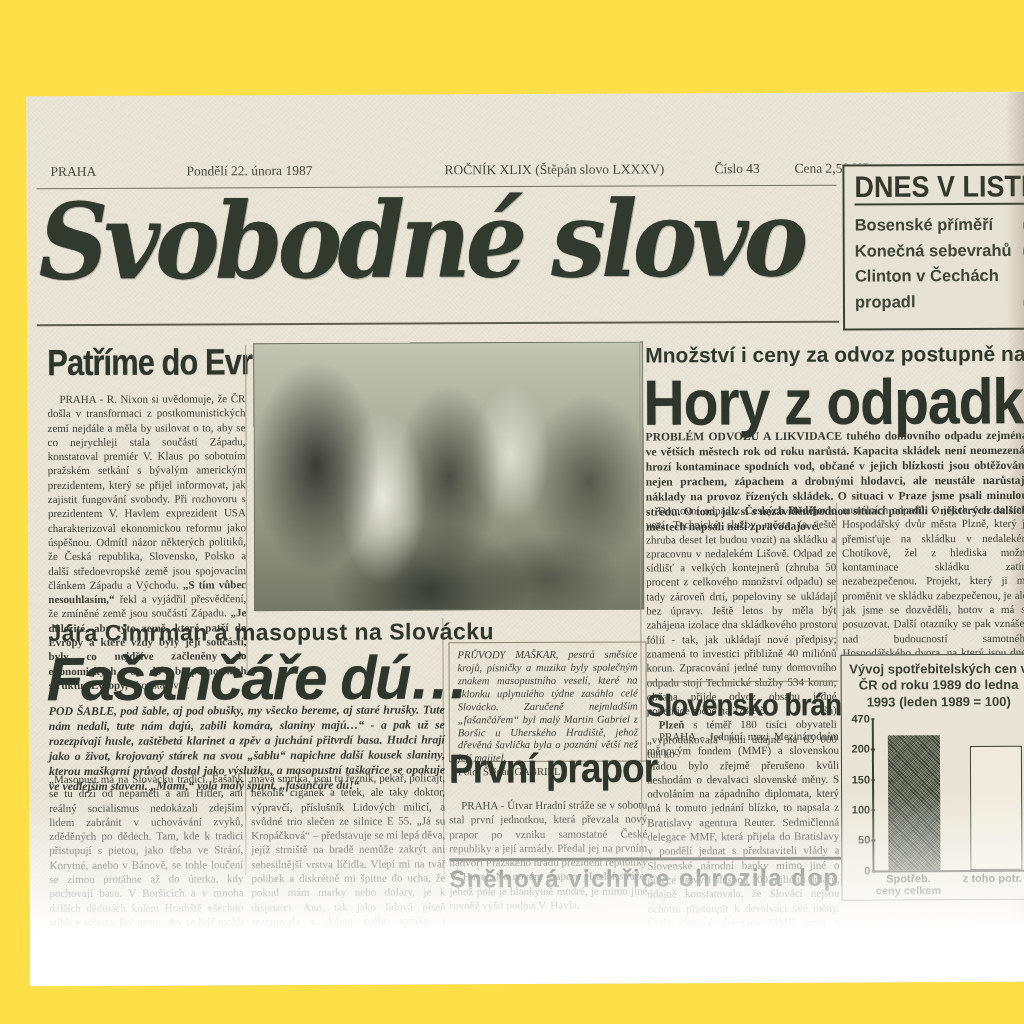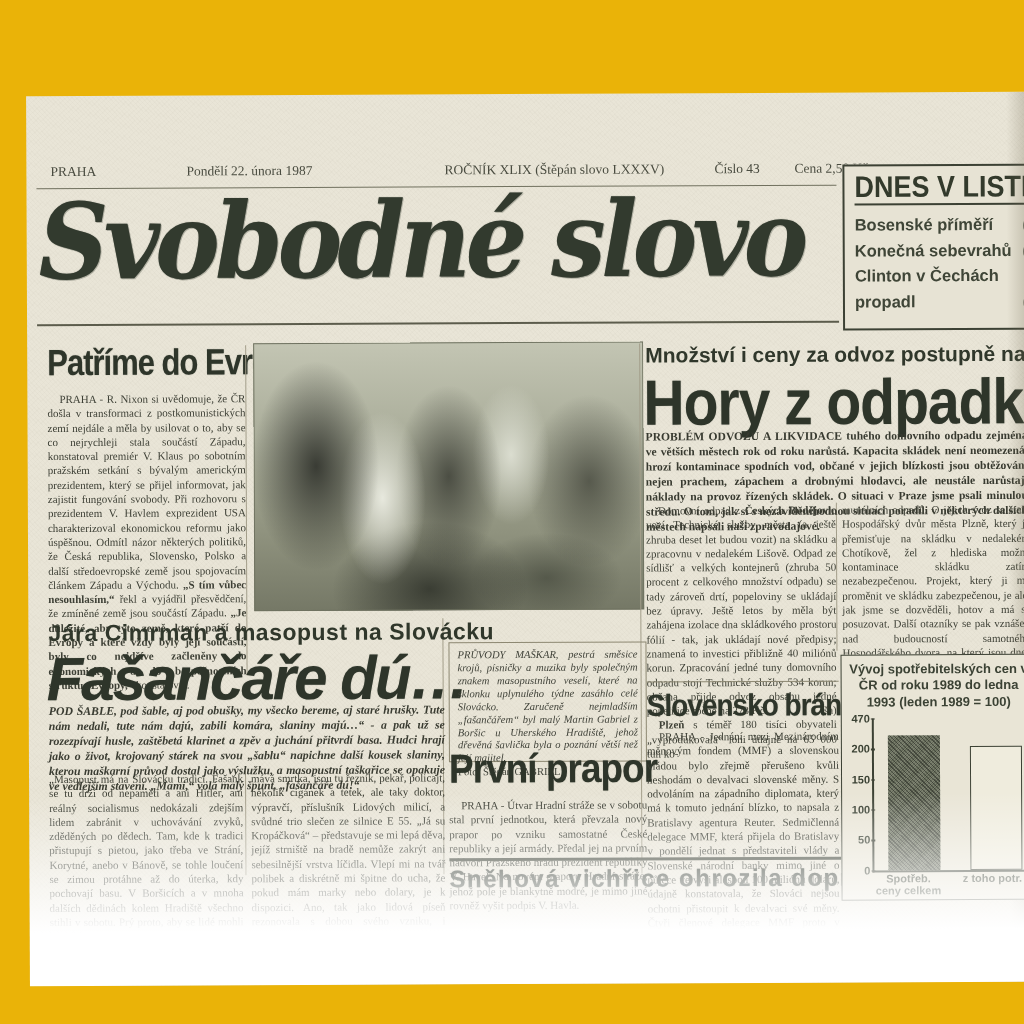--- a/index.html
+++ b/index.html
@@ -1,16 +1,16 @@
 <!DOCTYPE html>
 <html><head>
 <meta charset="utf-8">
 <style>
   html,body{margin:0;padding:0;}
-  .stage{position:relative;width:1024px;height:1024px;background:#eab308;overflow:hidden;
+  .stage{position:relative;width:1024px;height:1024px;background:#fde047;overflow:hidden;
          font-family:"Liberation Serif", serif;}
   .paper{position:absolute;left:28px;top:94px;width:1000px;height:890px;
          background:#e9e5d7;
          background-image:repeating-linear-gradient(47deg, rgba(90,80,60,.025) 0 1px, transparent 1px 3px),
                           repeating-linear-gradient(137deg, rgba(90,80,60,.02) 0 1px, transparent 1px 4px);
          overflow:hidden; transform:rotate(-0.25deg); color:#3c3e34;}
   .paper::after{content:"";position:absolute;right:0;top:0;width:20px;height:100%;
          background:linear-gradient(to left, rgba(110,102,80,.28), rgba(110,102,80,0));}
   .bottom-fade{position:absolute;left:0;top:700px;width:100%;height:190px;
          background:linear-gradient(to bottom, rgba(255,255,255,0) 0%, #ffffff 72%);z-index:30;pointer-events:none;}

